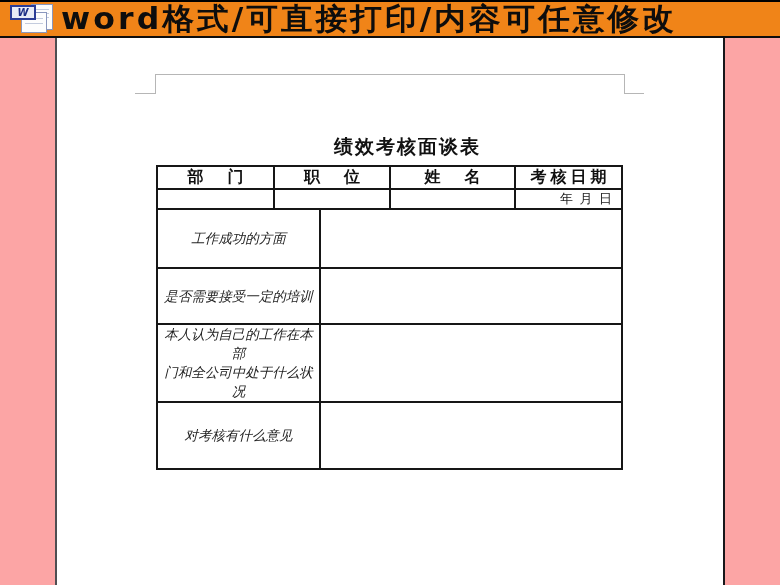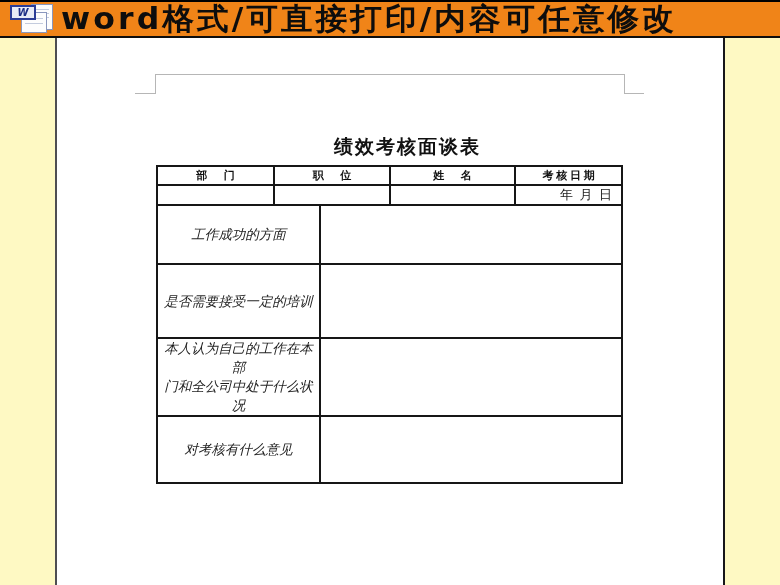--- a/index.html
+++ b/index.html
@@ -29,21 +29,21 @@
   .wi-page.front{left:14px;top:9px;width:26px;height:21px;}
   .wi-line{position:absolute;left:3px;right:3px;height:1px;background:#c3cbdd;}
   .wi-badge{
     position:absolute;left:3px;top:2px;width:26px;height:15px;
     background:#e8ecf6;border:2px solid #2b3d96;box-sizing:border-box;
     display:flex;align-items:center;justify-content:center;
     font-family:"DejaVu Sans",sans-serif;font-weight:bold;font-style:italic;
     font-size:10px;color:#1d2f85;line-height:1;
   }
   
-  .workspace{position:absolute;left:0;top:38px;width:780px;height:547px;background:#fef9c3;}
+  .workspace{position:absolute;left:0;top:38px;width:780px;height:547px;background:#fca5a5;}
   .page{
     position:absolute;left:55px;top:0;width:670px;height:547px;
     box-sizing:border-box;background:#ffffff;
     border-left:2px solid #4e4e52;border-right:2px solid #17171a;
     overflow:hidden;
   }
   
   .tb{position:absolute;background:#b6b6b6;}
   .tb-h{height:1px;} .tb-v{width:1px;}
   
@@ -53,21 +53,21 @@
     font-weight:bold;font-size:19px;letter-spacing:2px;color:#111;
     white-space:nowrap;
   }
   
   .tbl-wrap{position:absolute;left:99px;top:127px;width:465px;}
   table{border-collapse:collapse;table-layout:fixed;width:465px;}
   td{
     border:2px solid #161616;padding:0;box-sizing:border-box;
     font-size:13px;color:#222;vertical-align:middle;overflow:hidden;
   }
-  .hdr td{font-weight:bold;text-align:center;white-space:pre;height:19px;font-size:11px;color:#101010;}
+  .hdr td{font-weight:bold;text-align:center;white-space:pre;height:19px;font-size:16px;color:#101010;}
   .daterow td{height:17px;}
   .date-cell{text-align:right;padding-right:9px;white-space:pre;font-size:13px;padding-left:28px;}
   .body-tbl{margin-top:-2px;}
   .row-label{
     text-align:center;white-space:pre-line;line-height:19px;
     font-size:13.5px;padding:0 2px;color:#1e1e1e;font-style:italic;
   }
 </style>
 </head>
 <body>
@@ -129,21 +129,21 @@
       <table class="body-tbl">
         <colgroup>
             <col style="width:163px">
             <col style="width:302px">
           </colgroup>
         <tbody>
             <tr style="height:59px">
           <td class="row-label">工作成功的方面</td>
           <td></td>
         </tr>
-        <tr style="height:74px">
+        <tr style="height:56px">
           <td class="row-label">是否需要接受一定的培训</td>
           <td></td>
         </tr>
         <tr style="height:60px">
           <td class="row-label">本人认为自己的工作在本部
 门和全公司中处于什么状况</td>
           <td></td>
         </tr>
         <tr style="height:67px">
           <td class="row-label">对考核有什么意见</td>

